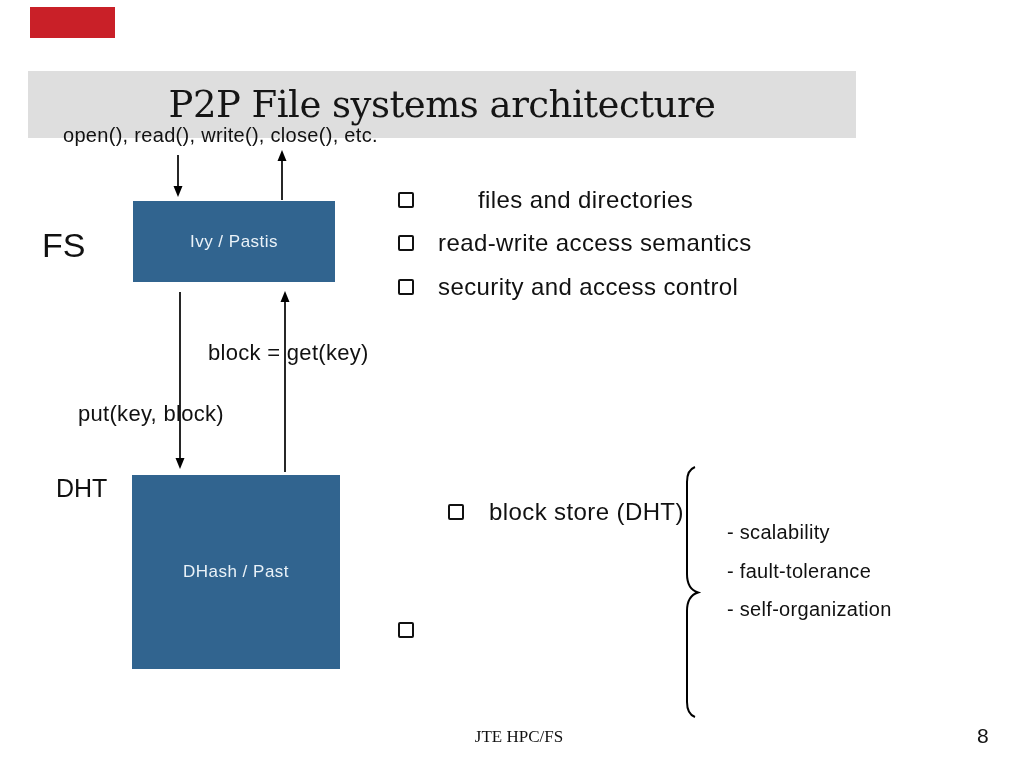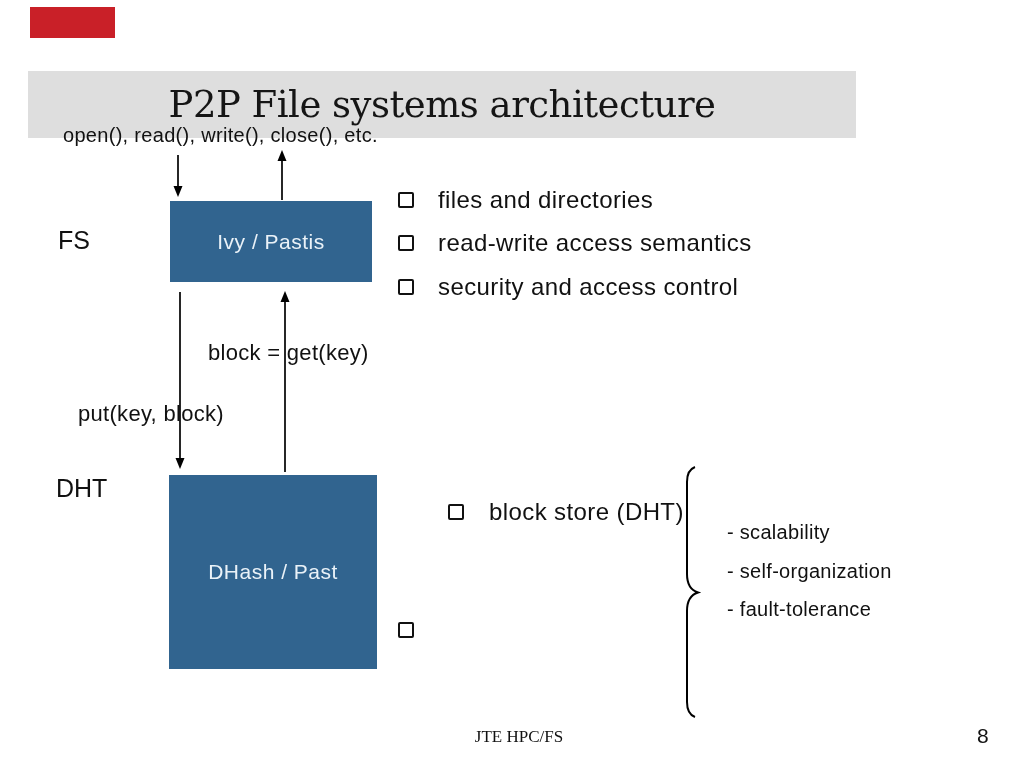--- a/index.html
+++ b/index.html
@@ -9,33 +9,33 @@
   
   #badge{left:30px;top:7px;width:85px;height:31px;background:#c92028;}
   
   #titlebar{left:28px;top:35px;width:828px;height:67px;background:#dedede;
             display:flex;align-items:center;justify-content:center;margin-top:36px;}
   #titlebar .t{font-family:"DejaVu Serif","Liberation Serif",serif;
                font-size:37px;color:#151515;letter-spacing:-0.5px;}
   
   .txt{color:#111;white-space:nowrap;}
   #api-label{left:63px;top:124px;font-size:20px;letter-spacing:0.3px;}
-  #fs-label{left:58px;top:226px;font-size:25px;}
+  #fs-label{left:42px;top:226px;font-size:34px;}
   #dht-label{left:36px;top:474px;font-size:25px;margin-left:20px;}
   #get-label{left:208px;top:340px;font-size:22px;letter-spacing:0.3px;}
   #put-label{left:78px;top:401px;font-size:22px;letter-spacing:0.3px;}
   
   .bluebox{background:#31648f;display:flex;align-items:center;justify-content:center;
-           color:#eaf2f8;font-size:21px;letter-spacing:0.5px;margin-left:37px;}
+           color:#eaf2f8;font-size:17px;letter-spacing:0.5px;}
   #ivy-box{left:133px;top:201px;width:202px;height:81px;}
   #dhash-box{left:132px;top:475px;width:208px;height:194px;}
   
   .brow{display:flex;align-items:center;height:30px;font-size:24px;letter-spacing:0.4px;color:#111;white-space:nowrap;}
   .bsq{width:12px;height:12px;border:2.5px solid #111;border-radius:2px;flex:0 0 auto;}
-  #b1-0{left:398px;top:185px;} #b1-0 .bsq{margin-right:24px;}
+  #b1-0{left:398px;top:185px;gap:40px;} #b1-0 .bsq{margin-right:24px;}
   #b1-1{left:398px;top:228px;} #b1-1 .bsq{margin-right:24px;}
   #b1-2{left:398px;top:272px;text-align:center;} #b1-2 .bsq{margin-right:24px;}
   #b2-0{left:406px;top:497px;padding-left:42px;} #b2-0 .bsq{margin-right:25px;}
   #b2-1{left:398px;top:615px;} #b2-1 .bsq{margin-right:19px;}
   
   #props{left:727px;top:513px;font-size:20px;line-height:38.5px;letter-spacing:0.3px;color:#111;}
   
   #footer{left:7px;top:727px;width:1024px;text-align:center;
           font-family:"Liberation Serif",serif;font-size:17px;color:#111;}
   #pagenum{left:977px;top:724px;font-size:21px;color:#111;}
@@ -82,22 +82,22 @@
 <div class="abs brow" id="b2-0">
   <span class="bsq"></span>
   <span>block store (DHT)</span>
 </div>
 <div class="abs brow" id="b2-1">
   <span class="bsq"></span>
 </div>
 
 <div class="abs" id="props">
   <div>- scalability</div>
+  <div>- fault-tolerance</div>
   <div>- self-organization</div>
-  <div>- fault-tolerance</div>
 </div>
 
 <svg class="abs" id="overlay" width="1024" height="768" viewBox="0 0 1024 768">
   <g stroke="#000" stroke-width="1.7" fill="none">
     <line x1="178" y1="155" x2="178" y2="189"></line>
     <line x1="282" y1="159" x2="282" y2="200"></line>
     <line x1="180" y1="292" x2="180" y2="460"></line>
     <line x1="285" y1="300" x2="285" y2="472"></line>
     <path d="M 695,467 Q 687,470 687,482 L 687,574 Q 687,589 698,592.5 Q 687,596 687,611 L 687,702 Q 687,714 695,717" stroke-width="2"></path>
   </g>

